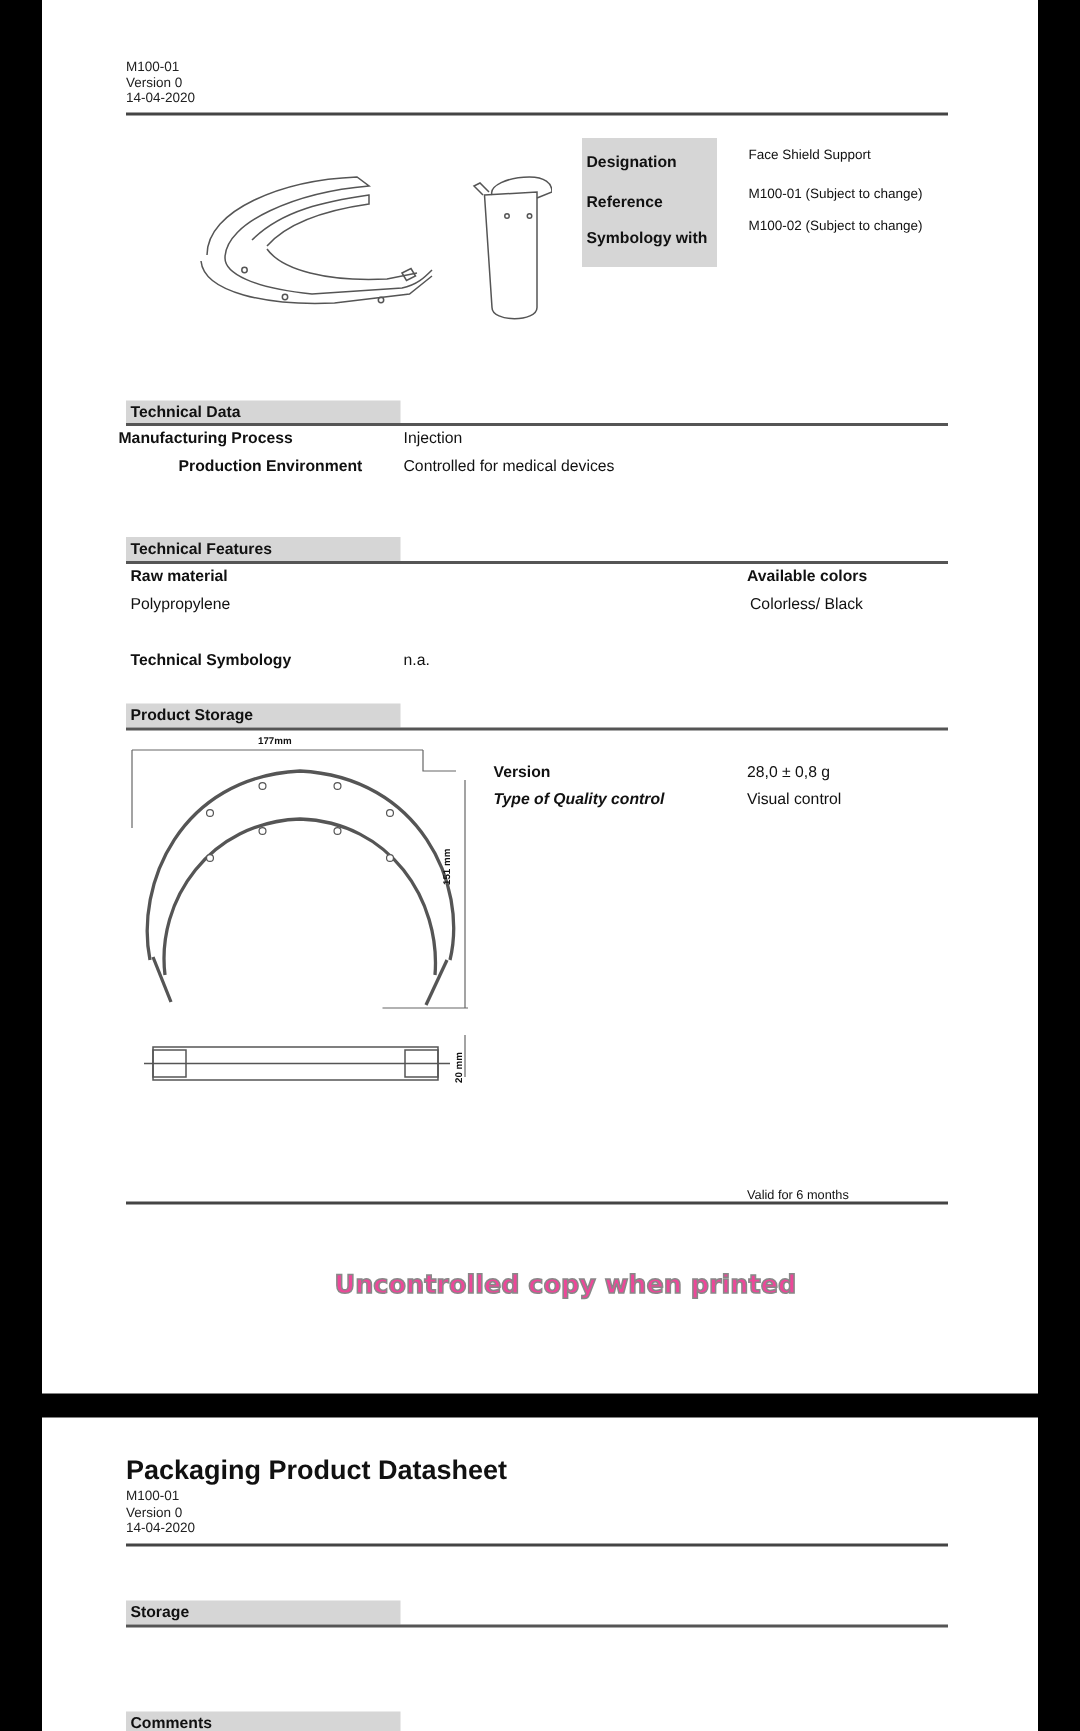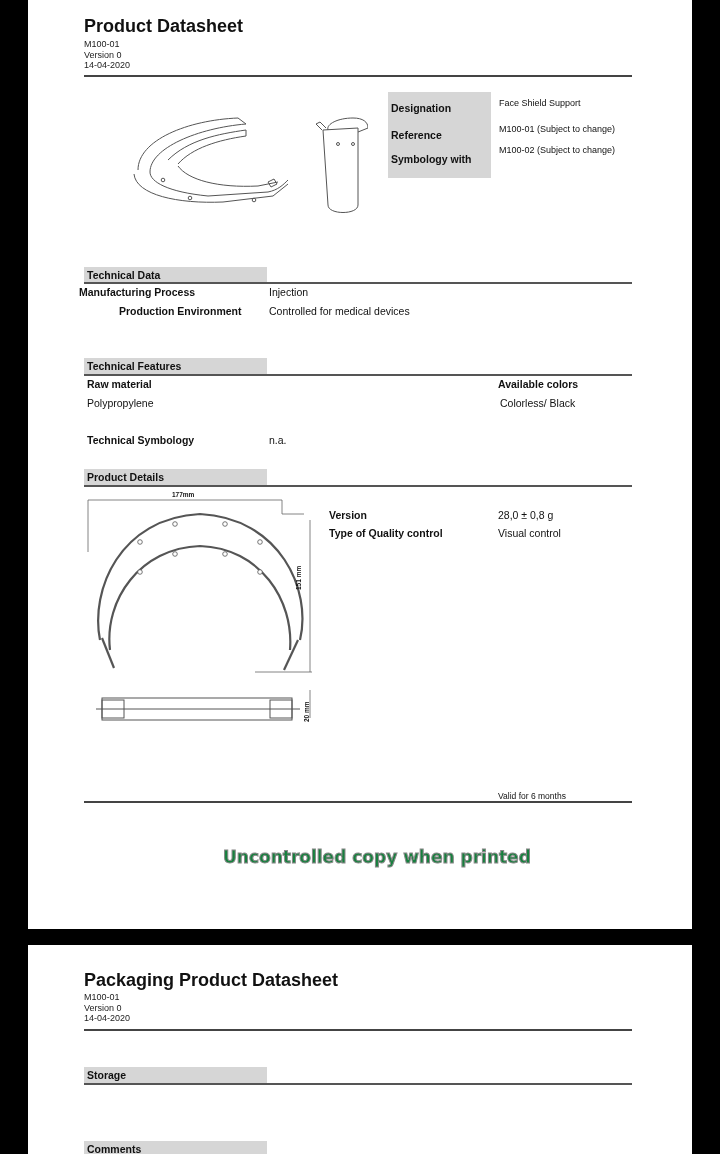--- a/index.html
+++ b/index.html
@@ -11,31 +11,30 @@
   .abs { position:absolute; }
   .title { font-size:18px; font-weight:bold; left:56px; }
   .meta { font-size:9px; left:56px; line-height:10.5px; color:#222; }
   .rule { left:56px; width:548px; height:2px; background:#444; }
   .rule-thin { left:56px; width:548px; height:1.5px; background:#555; }
   .sec-head { left:56px; width:183px; height:16px; background:#d6d6d6; font-size:10.5px;
               font-weight:bold; line-height:17px; padding-left:3px; box-sizing:border-box; }
   .lbl { font-size:10.5px; font-weight:bold; }
   .val { font-size:10.5px; }
   .small { font-size:9px; }
-  .desig-box { left:360px; top:92px; width:103px; height:86px; background:#d6d6d6; }
+  .desig-box { left:360px; top:92px; width:90px; height:86px; background:#d6d6d6; }
   .desig-box .lbl { position:absolute; left:3px; }
   .watermark { font-family:"DejaVu Sans", sans-serif; font-weight:bold; font-size:17px;
-               color:#15803d; -webkit-text-stroke:1px #888; letter-spacing:0px; }
+               color:#ec4899; -webkit-text-stroke:1px #888; letter-spacing:0px; }
   .para { font-size:10.5px; line-height:13.5px; }
 </style>
 </head>
 <body>
 
 <div class="page" id="page1">
-  <div class="abs title" style="top:16px;">Product Datasheet</div>
   <div class="abs meta" style="top:39px;">M100-01</div>
   <div class="abs meta" style="top:49.5px;">Version 0</div>
   <div class="abs meta" style="top:60px;">14-04-2020</div>
   <div class="abs rule" style="top:75px;"></div>
 
   <svg class="abs" style="left:100px; top:100px;" width="240" height="120">
     <g fill="none" stroke="#555" stroke-width="1">
       <path d="M10,70 C10,40 60,20 110,18 L118,24 C70,28 22,48 22,72 C22,82 40,92 80,96 L140,92 C150,90 155,85 160,80"></path>
       <path d="M6,74 C8,95 50,104 95,102 L145,96 L160,84"></path>
       <path d="M40,60 C60,40 90,34 118,30 L118,36 C90,40 64,48 50,64"></path>
@@ -72,21 +71,21 @@
 
   <div class="abs sec-head" style="top:358px;">Technical Features</div>
   <div class="abs rule-thin" style="top:374px;"></div>
   <div class="abs lbl" style="left:59px; top:378px;">Raw material</div>
   <div class="abs val" style="left:59px; top:397px;">Polypropylene</div>
   <div class="abs lbl" style="left:470px; top:378px;">Available colors</div>
   <div class="abs val" style="left:472px; top:397px;">Colorless/ Black</div>
   <div class="abs lbl" style="left:59px; top:434px;">Technical Symbology</div>
   <div class="abs val" style="left:241px; top:434px;">n.a.</div>
 
-  <div class="abs sec-head" style="top:469px;">Product Details</div>
+  <div class="abs sec-head" style="top:469px;">Product Storage</div>
   <div class="abs rule-thin" style="top:485px;"></div>
 
   <svg class="abs" style="left:52px; top:490px;" width="250" height="240">
     <g stroke="#666" stroke-width="0.8" fill="none">
       <line x1="8" y1="10" x2="202" y2="10"></line>
       <line x1="8" y1="10" x2="8" y2="62"></line>
       <path d="M202,10 L202,24 L224,24"></path>
       <line x1="230" y1="30" x2="230" y2="182"></line>
       <line x1="175" y1="182" x2="232" y2="182"></line>
       <line x1="230" y1="200" x2="230" y2="228"></line>
@@ -113,21 +112,21 @@
       <rect x="22" y="210" width="22" height="18"></rect>
       <rect x="190" y="210" width="22" height="18"></rect>
     </g>
   </svg>
   <div class="abs" style="left:144px; top:491px; font-size:6.5px; font-weight:bold;">177mm</div>
   <div class="abs" style="left:267px; top:590px; font-size:6.5px; font-weight:bold; transform:rotate(-90deg); transform-origin:left top;">151 mm</div>
   <div class="abs" style="left:275px; top:722px; font-size:6.5px; font-weight:bold; transform:rotate(-90deg); transform-origin:left top;">20 mm</div>
 
   <div class="abs lbl" style="left:301px; top:509px;">Version</div>
   <div class="abs val" style="left:470px; top:509px;">28,0 ± 0,8 g</div>
-  <div class="abs lbl" style="left:301px; top:527px;">Type of Quality control</div>
+  <div class="abs lbl" style="left:301px; top:527px;font-style:italic;">Type of Quality control</div>
   <div class="abs val" style="left:470px; top:527px;">Visual control</div>
 
   <div class="abs val" style="left:470px; top:791px; font-size:8.5px;">Valid for 6 months</div>
   <div class="abs rule" style="top:801px;"></div>
 
   <div class="abs watermark" style="left:195px; top:847px;">Uncontrolled copy when printed</div>
 </div>
 
 <div class="page" id="page2">
   <div class="abs title" style="top:25px;">Packaging Product Datasheet</div>

